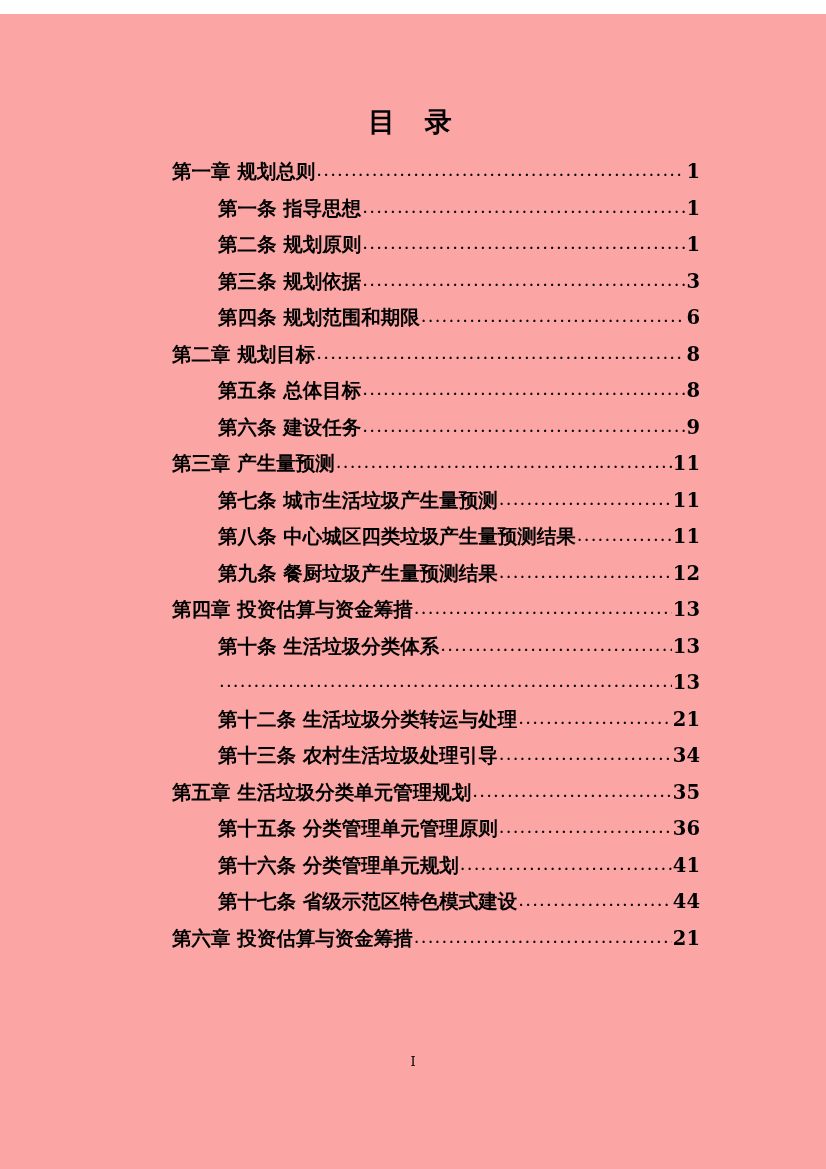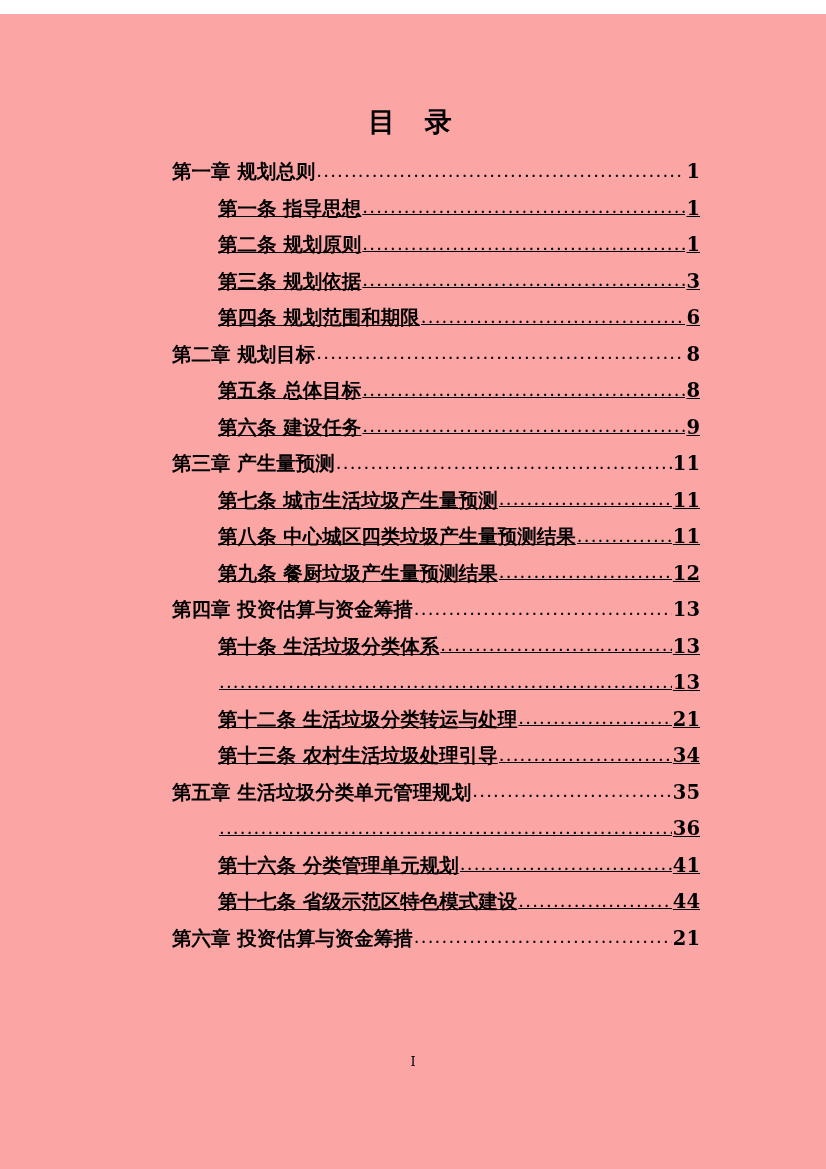--- a/index.html
+++ b/index.html
@@ -31,35 +31,34 @@
     margin: 0 0 22px 0;
     font-family: "DejaVu Serif", "Liberation Serif", serif;
   }
   .toc-list {
     margin: 0;
     padding: 0;
     list-style: none;
   }
   .toc-row {
     display: flex;
-    align-items: center;
+    align-items: flex-start;
     font-size: 19.5px;
     line-height: 1.0;
     margin-bottom: 17px;
     font-family: "DejaVu Serif", "Liberation Serif", serif;
     white-space: nowrap;
   }
   .toc-row.level-1 {
     font-weight: bold;
     padding-left: 42px;
   }
   .toc-row.level-2 {
     font-weight: bold;
     padding-left: 88px;
-    text-decoration: underline;
   }
   .toc-label {
     flex: 0 0 auto;
   }
   .toc-dots {
     flex: 1 1 auto;
     overflow: hidden;
     white-space: nowrap;
     margin: 0 1px;
     font-weight: normal;
@@ -175,20 +174,21 @@
           <span class="toc-label">第十三条  农村生活垃圾处理引导</span>
           <span class="toc-dots">.........................................................................................</span>
           <span class="toc-page">34</span>
         </div>
         <div class="toc-row level-1">
           <span class="toc-label">第五章  生活垃圾分类单元管理规划</span>
           <span class="toc-dots">.........................................................................................</span>
           <span class="toc-page">35</span>
         </div>
         <div class="toc-row level-2">
+          <span class="toc-label">第十五条  分类管理单元管理原则</span>
           <span class="toc-dots">.........................................................................................</span>
           <span class="toc-page">36</span>
         </div>
         <div class="toc-row level-2">
           <span class="toc-label">第十六条  分类管理单元规划</span>
           <span class="toc-dots">.........................................................................................</span>
           <span class="toc-page">41</span>
         </div>
         <div class="toc-row level-2">
           <span class="toc-label">第十七条  省级示范区特色模式建设</span>

